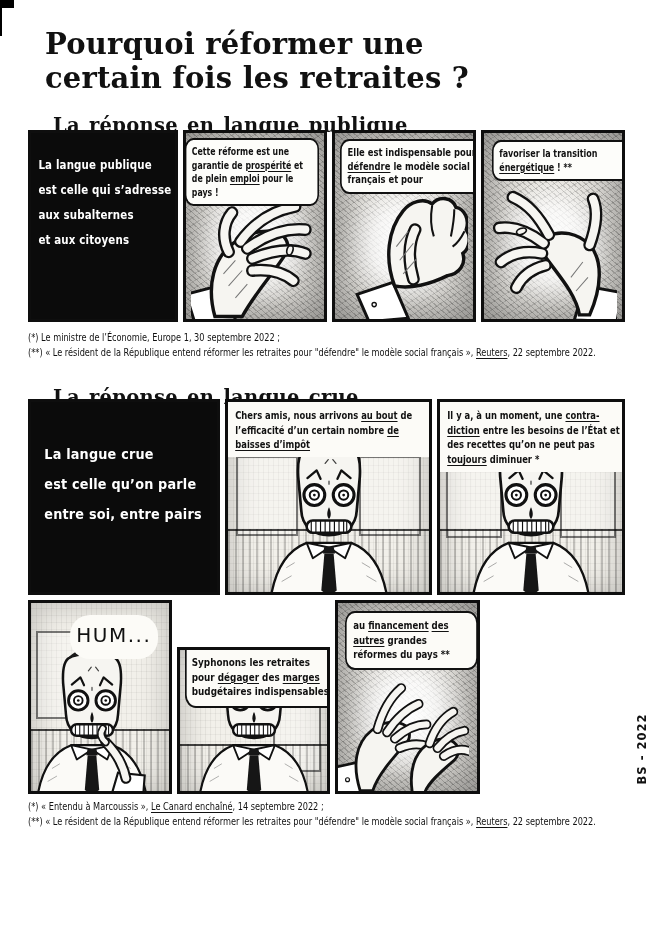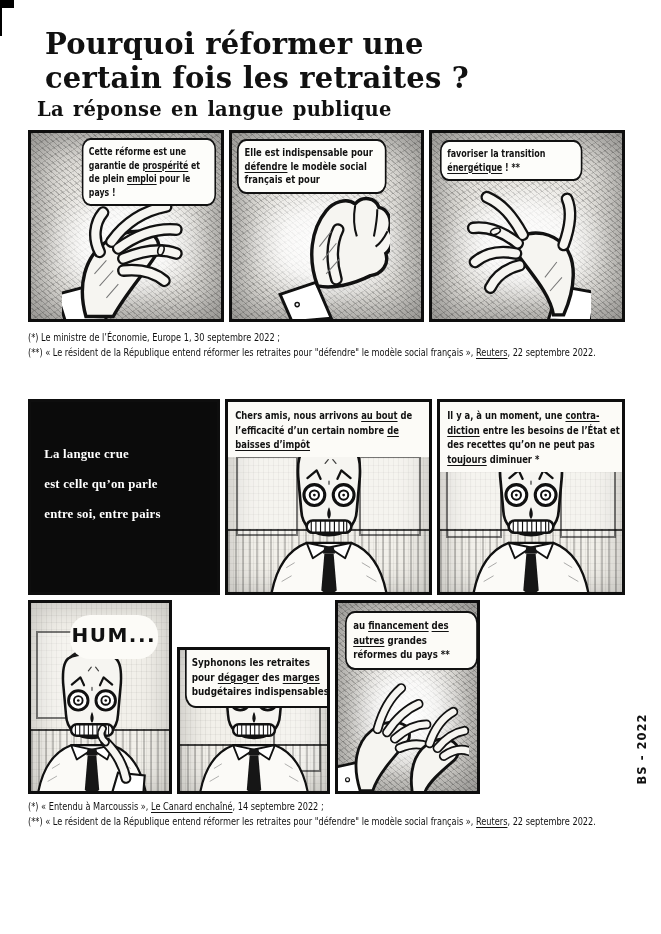--- a/index.html
+++ b/index.html
@@ -3,33 +3,33 @@
 <meta charset="utf-8">
 <style>
   html,body{margin:0;padding:0;background:#fff;}
   .page{position:relative;width:661px;height:934px;background:#fff;overflow:hidden;
         font-family:"DejaVu Sans",sans-serif;color:#111;}
   .mark-a{position:absolute;left:0;top:0;width:14px;height:8px;background:#000;}
   .mark-b{position:absolute;left:0;top:0;width:2px;height:36px;background:#000;}
 
   h1{position:absolute;left:37px;top:20px;margin:8px;
      font:700 29px/1.16 "DejaVu Serif",serif;letter-spacing:.2px;}
-  h2{position:absolute;margin:0;font:700 19.5px/1 "DejaVu Serif",serif;letter-spacing:.3px;word-spacing:2px;}
+  h2{position:absolute;margin:16px;font:700 19.5px/1 "DejaVu Serif",serif;letter-spacing:.3px;word-spacing:2px;}
   #h2a{left:37px;top:100px;}
   #h2b{left:37px;top:372px;}
 
   .strip{position:absolute;left:28px;display:flex;gap:5px;}
   #strip1{top:130px;width:597px;height:192px;}
   #strip2{top:399px;width:597px;height:395px;flex-direction:column;}
   .row{display:flex;gap:5px;}
   #row1{height:196px;}
   #row2{height:194px;}
 
   .panel{position:relative;border:3px solid #0e0e0e;box-sizing:border-box;overflow:hidden;flex:1;}
-  .w150{flex:0 0 150px;} .w192{flex:0 0 192px;font-family:Liberation Serif, serif;} .w207{flex:0 0 207px;}
+  .w150{flex:0 0 150px;} .w192{flex:0 0 192px;} .w207{flex:0 0 207px;}
   .w144{flex:0 0 144px;} .w153{flex:0 0 153px;margin-top:47px;} .w145{flex:0 0 145px;}
 
   .black-panel{background:#0b0b0b;color:#fff;}
   .intro-text{padding:24px 6px 0 9px;font-weight:700;font-size:12.5px;letter-spacing:.2px;}
   .intro-text .ln{margin-bottom:10px;white-space:nowrap;}
   #p-intro1 .intro-text{transform:scaleX(.82);transform-origin:0 0;}
   #p-intro2 .intro-text{padding:44px 6px 0 14px;font-size:13.5px;transform:scaleX(.95);transform-origin:0 0;}
   #p-intro2 .intro-text .ln{margin-bottom:14px;}
   #p-outro .intro-text{padding:30px 4px 0 18px;font-size:14px;transform:scaleX(.85);transform-origin:0 0;}
   #p-outro .intro-text .ln{margin-bottom:13px;}
@@ -52,21 +52,21 @@
 
   .bubble{position:absolute;background:#fdfdfa;border:2px solid #111;border-radius:11px;
     padding:5px 7px;font-weight:700;font-size:10px;line-height:1.35;z-index:3;}
   #bub-reforme{top:5px;right:5px;width:154px;transform:scaleX(.78);transform-origin:100% 0;}
   #bub-indisp{top:6px;left:5px;width:160px;transform:scaleX(.84);transform-origin:0 0;}
   #bub-trans{top:7px;left:8px;width:160px;transform:scaleX(.8);transform-origin:0 0;}
 
   .speech{position:absolute;top:0;left:0;width:125%;background:#fcfbf7;
     padding:6px 8px 5px 9px;font-weight:700;font-size:10.5px;line-height:1.4;
     transform:scaleX(.8);transform-origin:0 0;z-index:3;}
-  .hum{position:absolute;top:12px;left:28%;width:64%;text-align:center;font-weight:700;
+  .hum{position:absolute;top:12px;left:28%;width:64%;text-align:center;font-weight:400;
     font-size:20px;letter-spacing:1.5px;background:#fcfbf7;border-radius:20px;padding:8px 0 12px;z-index:3;}
   .bub-syph{position:absolute;top:0;left:5px;width:168px;background:#fcfbf7;border:2px solid #111;
     border-top:none;border-radius:0 0 13px 13px;padding:5px 6px 7px;font-weight:700;font-size:10.5px;
     line-height:1.4;transform:scaleX(.84);transform-origin:0 0;z-index:3;}
   .bub-fin{position:absolute;top:8px;left:7px;width:142px;background:#fcfbf7;border:2px solid #111;
     border-radius:12px;padding:5px 8px 6px;font-weight:700;font-size:10.5px;line-height:1.4;
     transform:scaleX(.82);transform-origin:0 0;z-index:3;}
 
   .skull{position:absolute;bottom:-4px;left:50%;transform:translateX(-50%);height:158px;z-index:1;}
   .skull-sm{height:148px;}
@@ -123,20 +123,28 @@
 
 <div class="page">
   <div class="mark-a"></div>
   <div class="mark-b"></div>
 
   <h1><span>Pourquoi réformer une</span><br><span>certain fois les retraites ?</span></h1>
 
   <h2 id="h2a">La réponse en langue publique</h2>
 
   <div class="strip" id="strip1">
+    <section class="panel black-panel w150" id="p-intro1">
+      <div class="intro-text">
+          <div class="ln">La langue publique</div>
+          <div class="ln">est celle qui s’adresse</div>
+          <div class="ln">aux subalternes</div>
+          <div class="ln">et aux citoyens</div>
+        </div>
+    </section>
 
     <section class="panel hatch">
       <div class="bubble" id="bub-reforme"><span>Cette réforme est une garantie de </span><span class="u">prospérité</span><span> et de plein </span><span class="u">emploi</span><span> pour le pays !</span></div>
       <svg class="hand" viewBox="0 0 150 192">
         <path d="M4,192 L-6,160 L40,148 L52,190 Z" fill="#fff" stroke="#111" stroke-width="3.5"></path>
         <path d="M28,186 C18,150 26,116 52,98 C70,86 92,82 106,90 C114,96 116,106 110,114 C96,136 74,160 60,186 Z" fill="#f6f5f1" stroke="#111" stroke-width="4"></path>
         <path class="fo" d="M58,98 C74,76 96,62 122,57"></path>
         <path class="fo" d="M66,106 C88,90 112,82 134,84"></path>
         <path class="fo" d="M72,118 C96,108 118,106 134,112"></path>
         <path class="fo" d="M72,132 C92,130 108,134 120,144"></path>
@@ -183,20 +191,21 @@
         <path d="M96,140 l14,-18 M102,156 l14,-16" stroke="#777" stroke-width="1.2"></path>
       </svg>
     </section>
   </div>
 
   <div class="fn" id="fn1">
     <div class="fn-line"><span>(*) Le ministre de l’Économie, Europe 1, 30 septembre 2022 ;</span></div>
     <div class="fn-line"><span>(**) « Le résident de la République entend réformer les retraites pour "défendre" le modèle social français », </span><span class="u">Reuters</span><span>, 22 septembre 2022.</span></div>
   </div>
 
+  <h2 id="h2b">La réponse en langue crue</h2>
 
   <div class="strip" id="strip2">
     <div class="row" id="row1">
       <section class="panel black-panel w192" id="p-intro2">
         <div class="intro-text">
             <div class="ln">La langue crue</div>
             <div class="ln">est celle qu’on parle</div>
             <div class="ln">entre soi, entre pairs</div>
           </div>
       </section>

